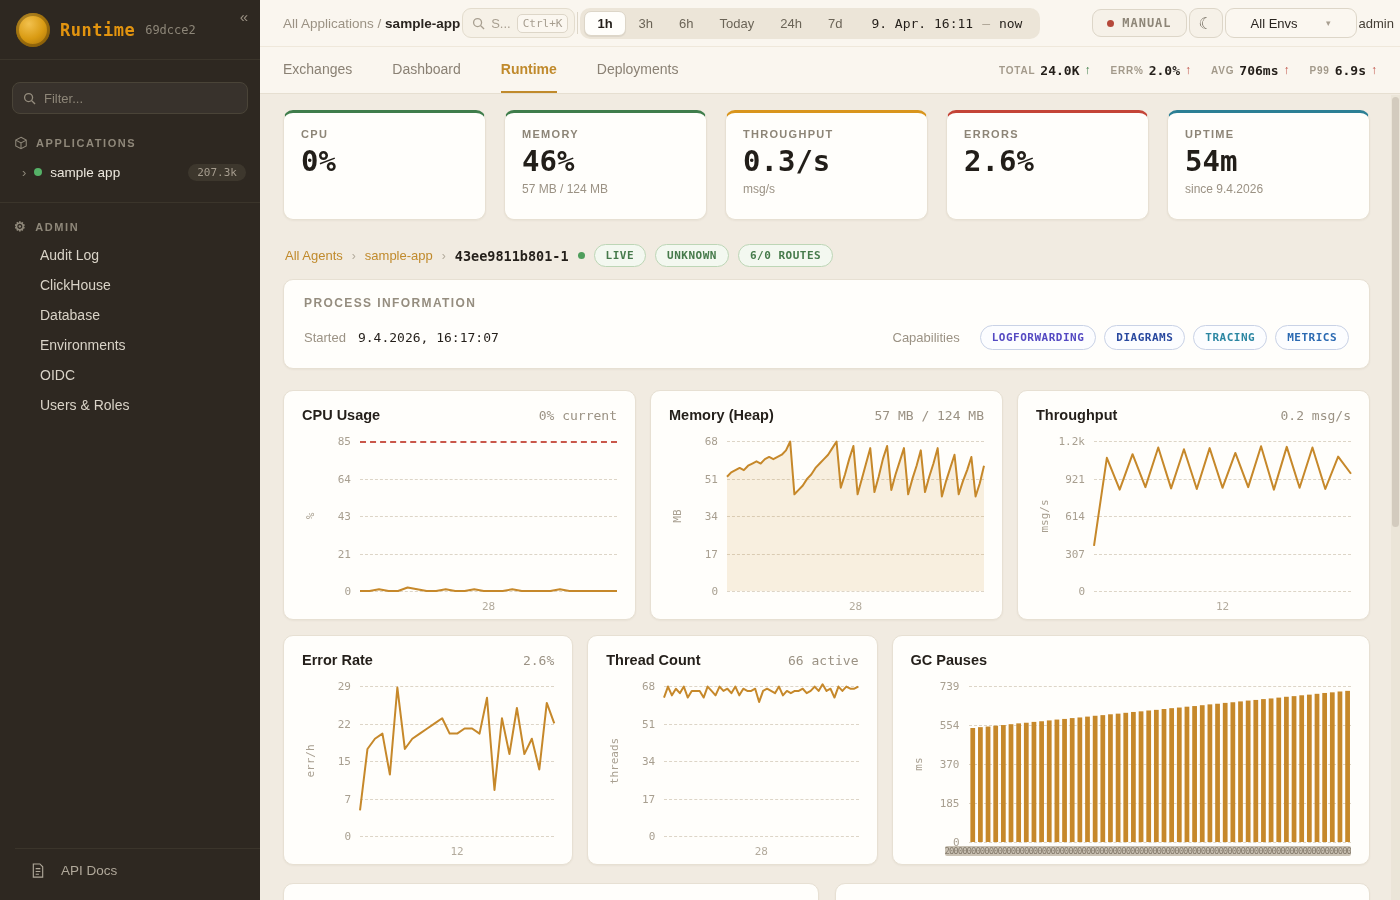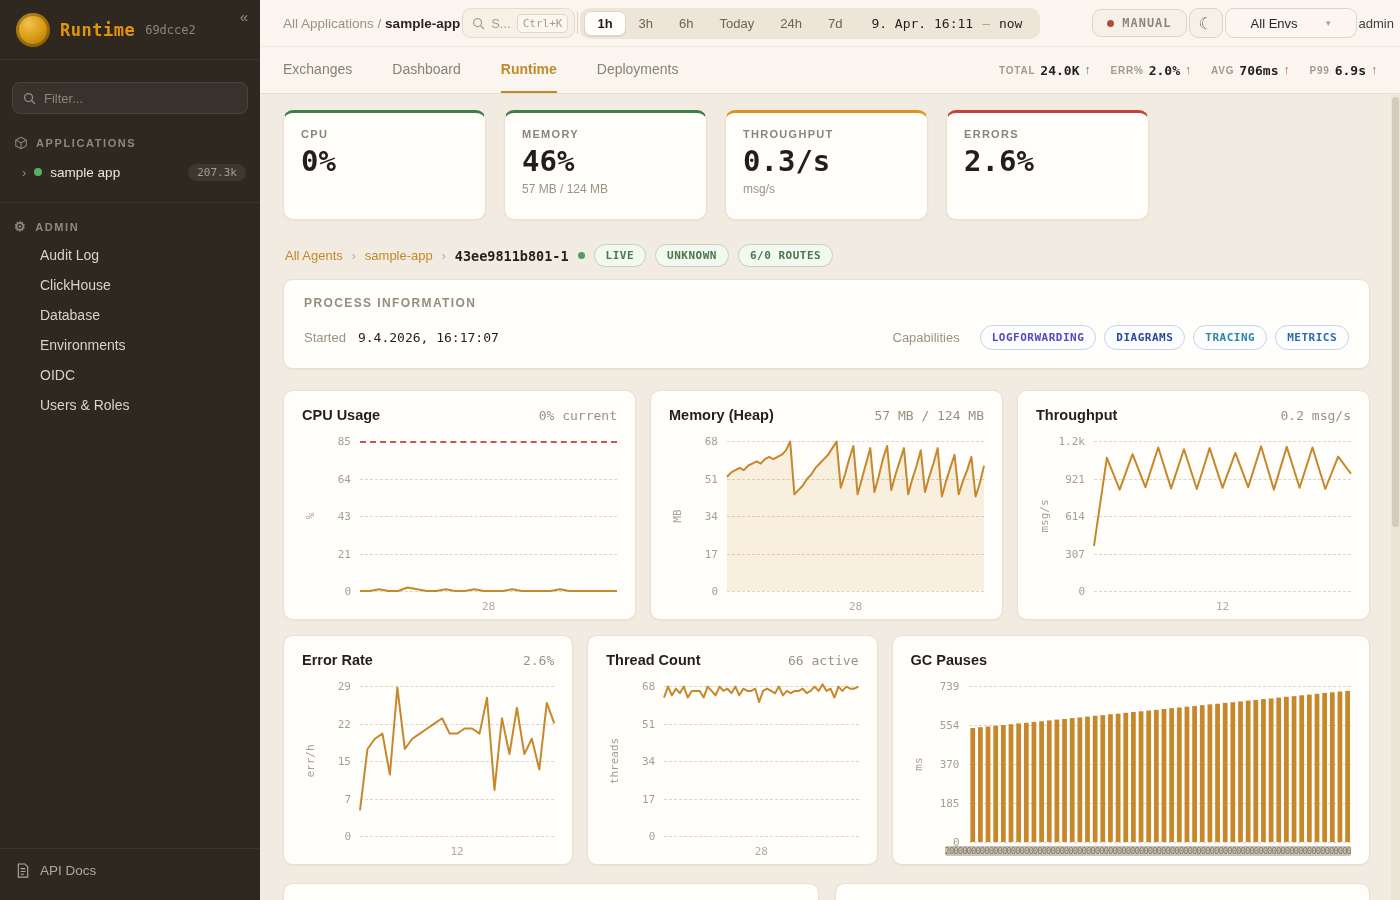--- a/index.html
+++ b/index.html
@@ -17,21 +17,21 @@
   .filter-wrap { margin:22px 12px 6px; height:32px; border:1px solid #4a4438; background:rgba(255,255,255,0.05); border-radius:8px; display:flex; align-items:center; gap:8px; padding:0 10px; color:#958d7e; }
   .filter-wrap input { background:transparent; border:none; outline:none; color:#cfc8bb; font-size:13px; width:100%; font-family:"Liberation Sans", sans-serif; }
   .filter-wrap input::placeholder { color:#8d8678; }
   .sec-head { display:flex; align-items:center; gap:8px; padding:16px 14px 6px; color:#8f887a; font-size:11px; font-weight:bold; letter-spacing:1.6px; }
   .app-row { height:32px; display:flex; align-items:center; gap:8px; padding:0 14px 0 22px; font-size:13.5px; color:#ece7dd; cursor:pointer; }
   .chev { color:#8f887a; font-size:13px; }
   .dot-green { width:8px; height:8px; border-radius:50%; background:#55b167; }
   .app-badge { margin-left:auto; background:#3d372d; color:#a59c8e; font-family:"DejaVu Sans Mono", monospace; font-size:11px; padding:2px 9px; border-radius:10px; }
   .sb-divider { border-top:1px solid #3b352b; margin-top:14px; }
   .admin-item { padding:7px 14px 7px 40px; font-size:14px; color:#d9d3c7; cursor:pointer; }
-  .sb-foot { margin-top:auto; border-top:1px solid #3b352b; padding:14px 16px 22px; display:flex; align-items:center; gap:10px; color:#b0a89a; font-size:13.5px; cursor:pointer; }
+  .sb-foot { margin-top:auto; border-top:1px solid #3b352b; padding:14px 16px 22px; display:flex; align-items:center; gap:16px; color:#b0a89a; font-size:13.5px; cursor:pointer;margin-left:15px; }
   .icon-svg { display:inline-flex; }
 
   
   .main { flex:1; display:flex; flex-direction:column; position:relative; overflow:hidden; }
   .topbar { height:47px; background:#faf6ef; border-bottom:1px solid #efe8db; display:flex; align-items:center; gap:2px; padding:0 6px 0 23px; flex-shrink:0; }
   .crumb { font-size:13.5px; color:#9b9284; white-space:nowrap; }
   .crumb b { color:#2a2520; font-weight:bold; }
   .search-box { height:30px; min-width:112px; border:1px solid #e3dccd; background:#f6f1e7; border-radius:9px; display:flex; align-items:center; gap:6px; padding:0 6px 0 9px; color:#a89f90; cursor:text; }
   .search-txt { font-size:13px; color:#a89f90; }
   .kbd { font-family:"DejaVu Sans Mono", monospace; font-size:11px; color:#a79e90; border:1px solid #ddd6c8; background:#fbf7f0; border-radius:5px; padding:2px 5px; }
@@ -272,20 +272,25 @@
       </div>
       <div class="kpi" style="border-top-color: rgb(217, 149, 28);">
         <div class="lbl">THROUGHPUT</div>
         <div class="val">0.3/s</div>
         <div class="sub">msg/s</div>
       </div>
       <div class="kpi" style="border-top-color: rgb(196, 68, 55);">
         <div class="lbl">ERRORS</div>
         <div class="val">2.6%</div>
         <div class="sub"></div>
+      </div>
+      <div class="kpi" style="border-top-color: rgb(44, 127, 148);">
+        <div class="lbl">UPTIME</div>
+        <div class="val">54m</div>
+        <div class="sub">since 9.4.2026</div>
       </div>
     </div>
 
     <div class="agent-row">
       <span class="agent-link">All Agents</span>
       <span class="agent-sep">›</span>
       <span class="agent-link">sample-app</span>
       <span class="agent-sep">›</span>
       <span class="agent-id">43ee9811b801-1</span>
       <span class="live-dot"></span>

